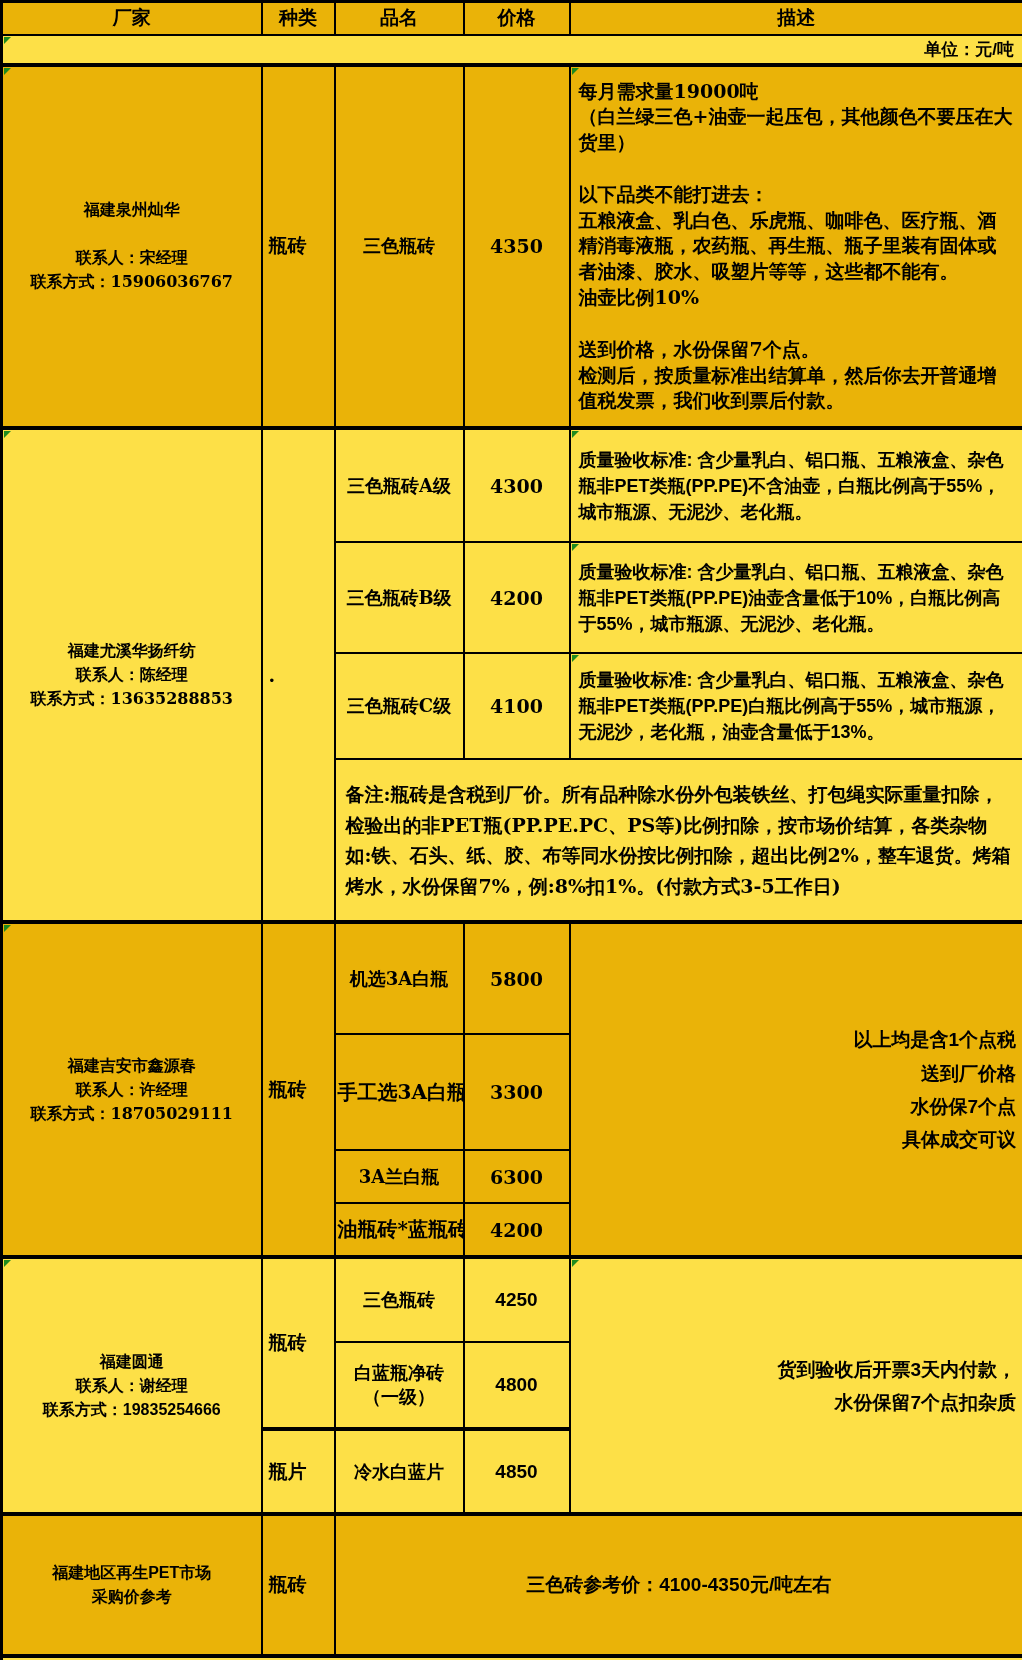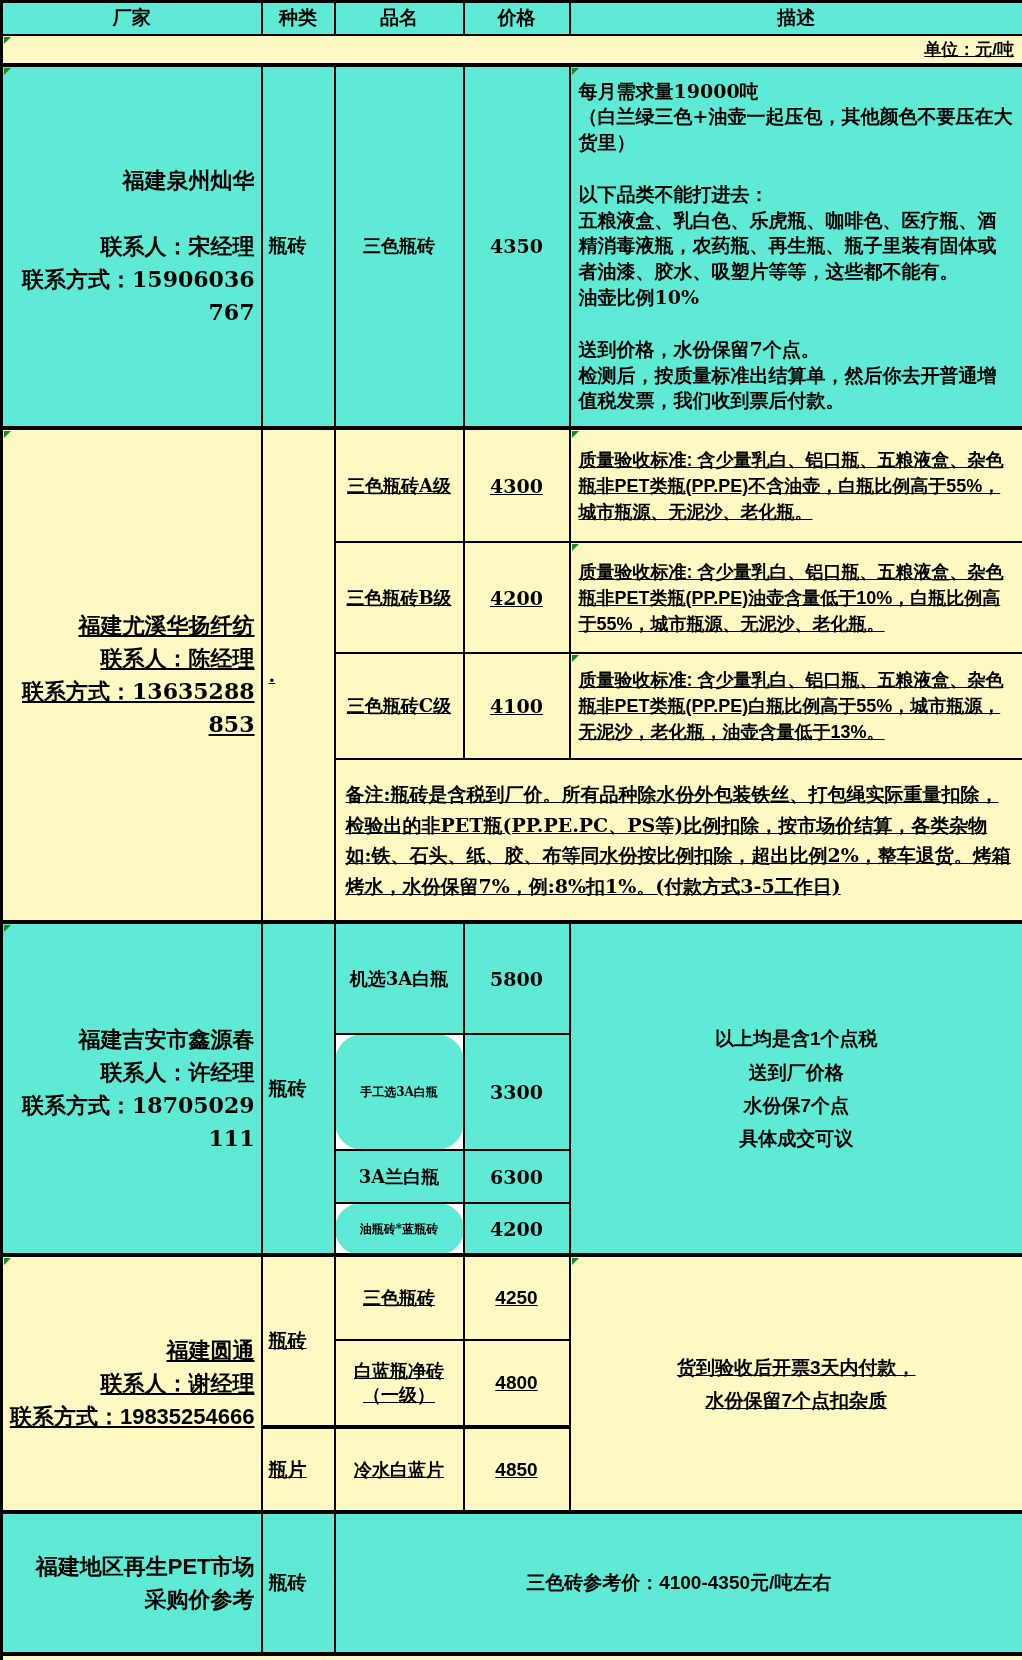--- a/index.html
+++ b/index.html
@@ -1,33 +1,33 @@
 <!DOCTYPE html>
 <html><head>
 <meta charset="utf-8">
 <style>
   html,body{margin:0;padding:0;background:#ffffff;}
   body{width:1022px;font-family:"Liberation Sans","DejaVu Sans",sans-serif;}
   table{border-collapse:collapse;table-layout:fixed;width:1022px;border:3px solid #000;}
   td,th{border:2px solid #000;padding:2px 6px;font-weight:bold;color:#000;
         vertical-align:middle;overflow:hidden;word-break:break-all;}
-  .blue{background:#5eead4;}
-  .white{background:#fef9c3;text-decoration:underline;}
+  .blue{background:#eab308;}
+  .white{background:#fde047;}
   .serif{font-family:"DejaVu Serif","Liberation Serif",serif;}
   .bt{border-top:4px solid #000;}
   th{font-size:19px;text-align:center;font-family:"Liberation Sans","DejaVu Sans",sans-serif;}
   .unit{text-align:right;font-size:17px;padding-right:8px;}
-  .name{text-align:right;font-size:22px;line-height:1.5;white-space:pre-line;}
+  .name{text-align:center;font-size:16px;line-height:1.5;white-space:pre-line;}
   .cat{font-size:19px;}
   .prod{text-align:center;font-size:18px;white-space:pre-line;line-height:1.35;padding:12px 2px;}
-  .prod-sm{font-size:12px;white-space:nowrap;border-radius:28px;}
+  .prod-sm{font-size:20px;white-space:nowrap;}
   .price{text-align:center;font-size:19px;}
   .desc-top{text-align:left;font-size:19px;line-height:1.36;white-space:pre-line;vertical-align:top;padding:12px 8px;}
   .desc-abc{text-align:left;font-size:18px;line-height:1.45;padding:2px 8px;}
-  .desc-center{text-align:center;font-size:19px;line-height:1.75;white-space:pre-line;}
+  .desc-center{text-align:right;font-size:19px;line-height:1.75;white-space:pre-line;}
   .note-cell{text-align:left;font-size:19px;line-height:1.62;padding:4px 10px;margin-left:31px;}
   .merged-note{text-align:center;font-size:19px;margin-left:48px;}
   .footer-cell{text-align:center;color:#FF0000;font-size:17px;padding:2px;}
   .gmark{position:relative;}
   .gmark::before{content:"";position:absolute;top:1px;left:1px;width:0;height:0;
     border-top:7px solid #1e8a1e;border-right:7px solid transparent;}
 </style>
 </head>
 <body>
 

